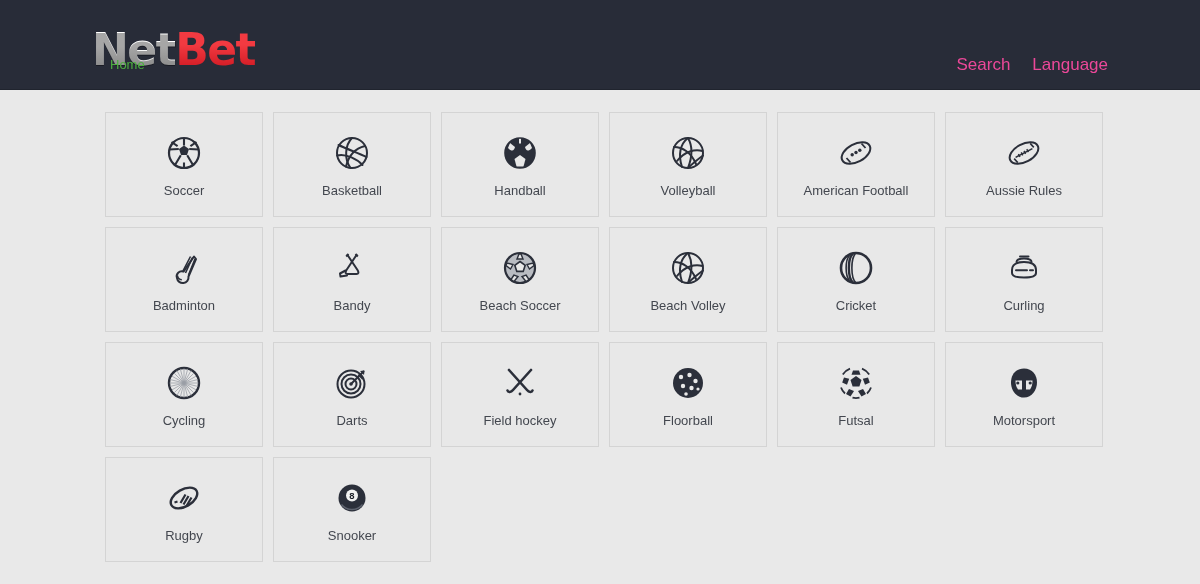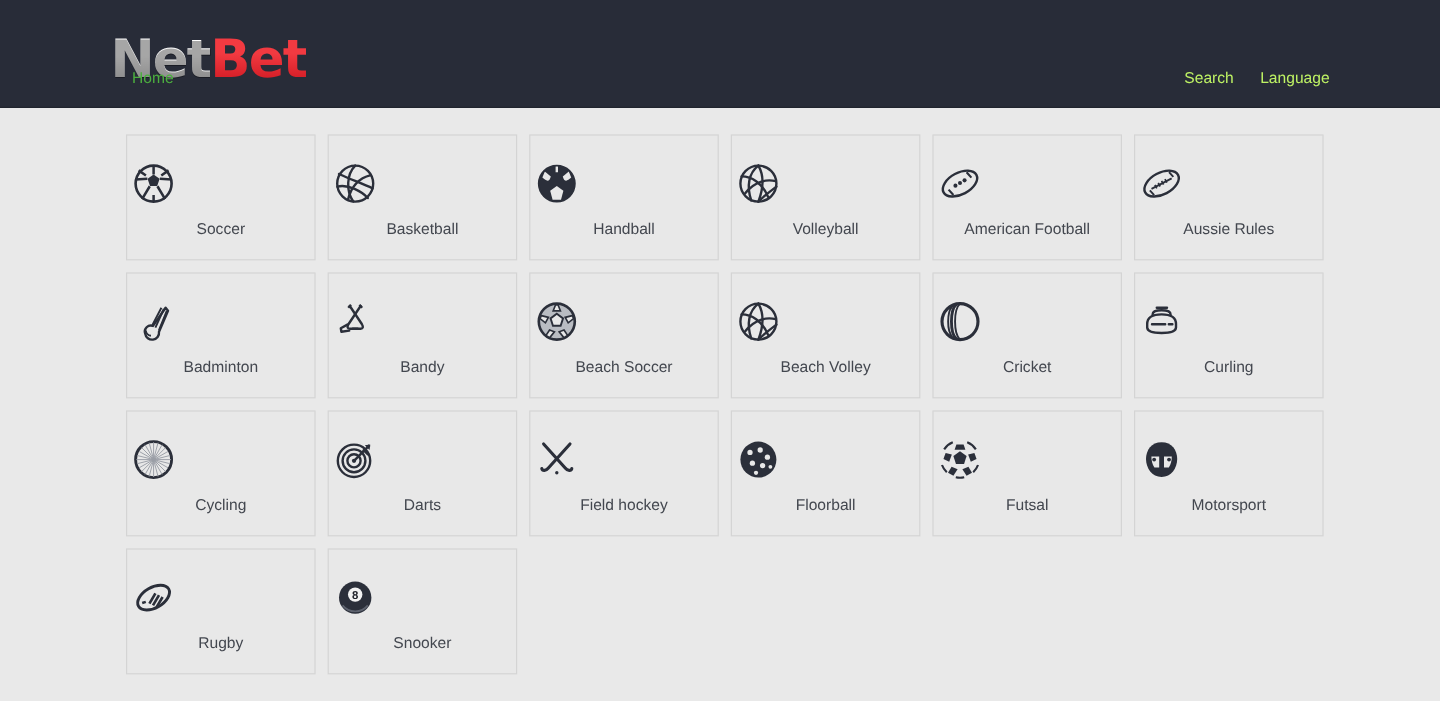--- a/index.html
+++ b/index.html
@@ -63,22 +63,22 @@
     line-height: 17px;
   }
   .nav-right {
     position: absolute;
     right: 92px;
     top: 56px;
     display: flex;
     gap: 22px;
   }
   .nav-right .nav-link {
-    color: #bef264;
-    font-size: 13px;
+    color: #ec4899;
+    font-size: 17px;
     text-decoration: none;
     line-height: 17px;
   }
 
   
   .content {
     padding: 22px 0 0 0;
   }
   .grid {
     width: 996px;
@@ -87,20 +87,21 @@
     display: grid;
     grid-template-columns: repeat(6, 158px);
     gap: 10px 10px;
   }
   .tile {
     height: 105px;
     background: #e8e8e8;
     border: 1px solid #d4d4d4;
     display: flex;
     flex-direction: column;
+    align-items: center;
     justify-content: center;
     cursor: pointer;
     text-decoration: none;
   }
   .tile-icon {
     width: 44px;
     height: 44px;
     display: flex;
     align-items: center;
     justify-content: center;

